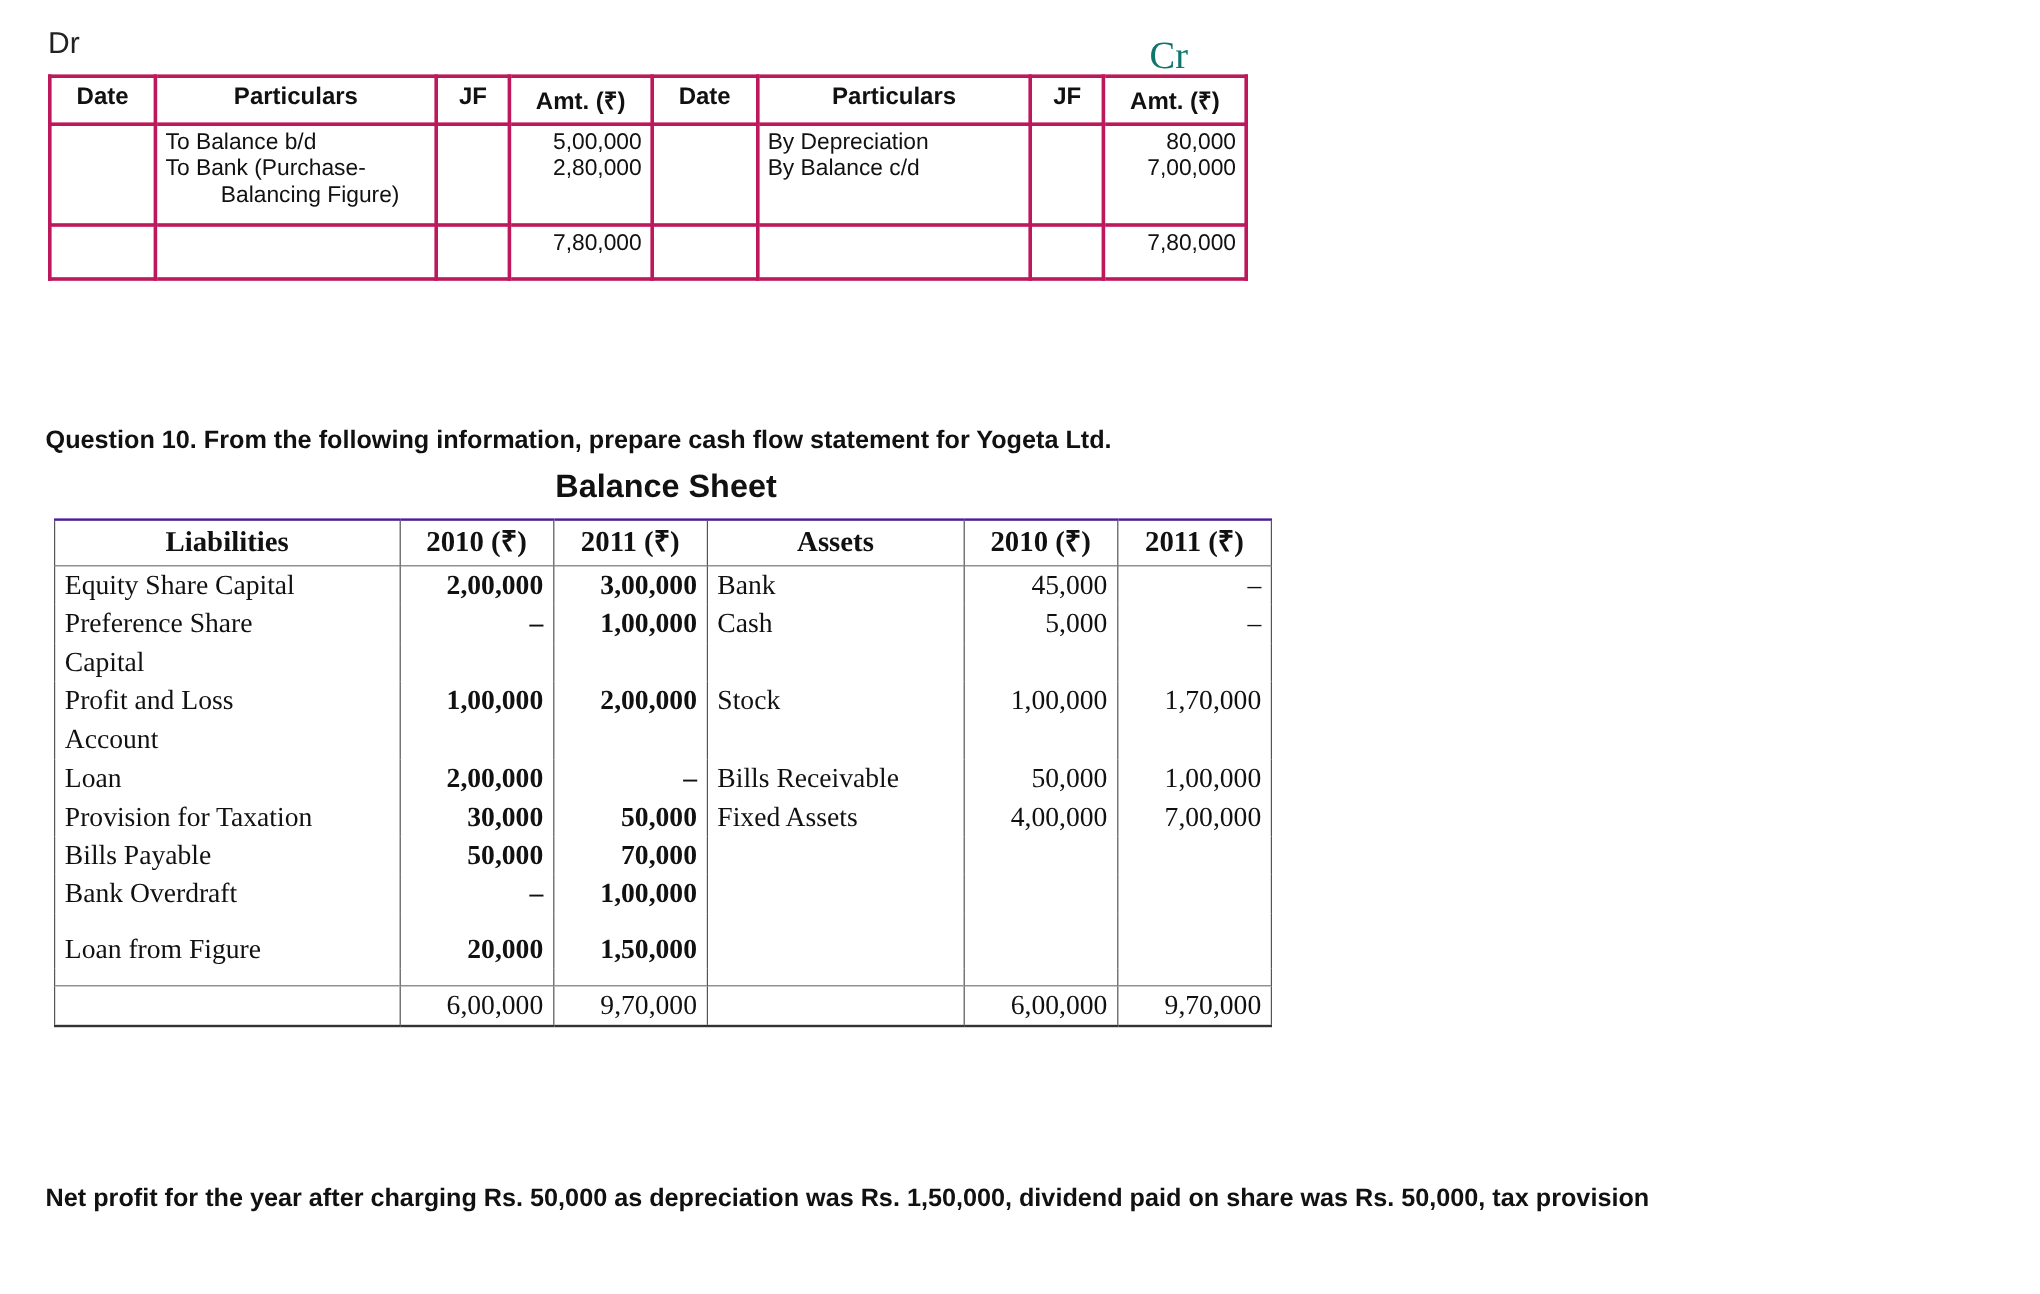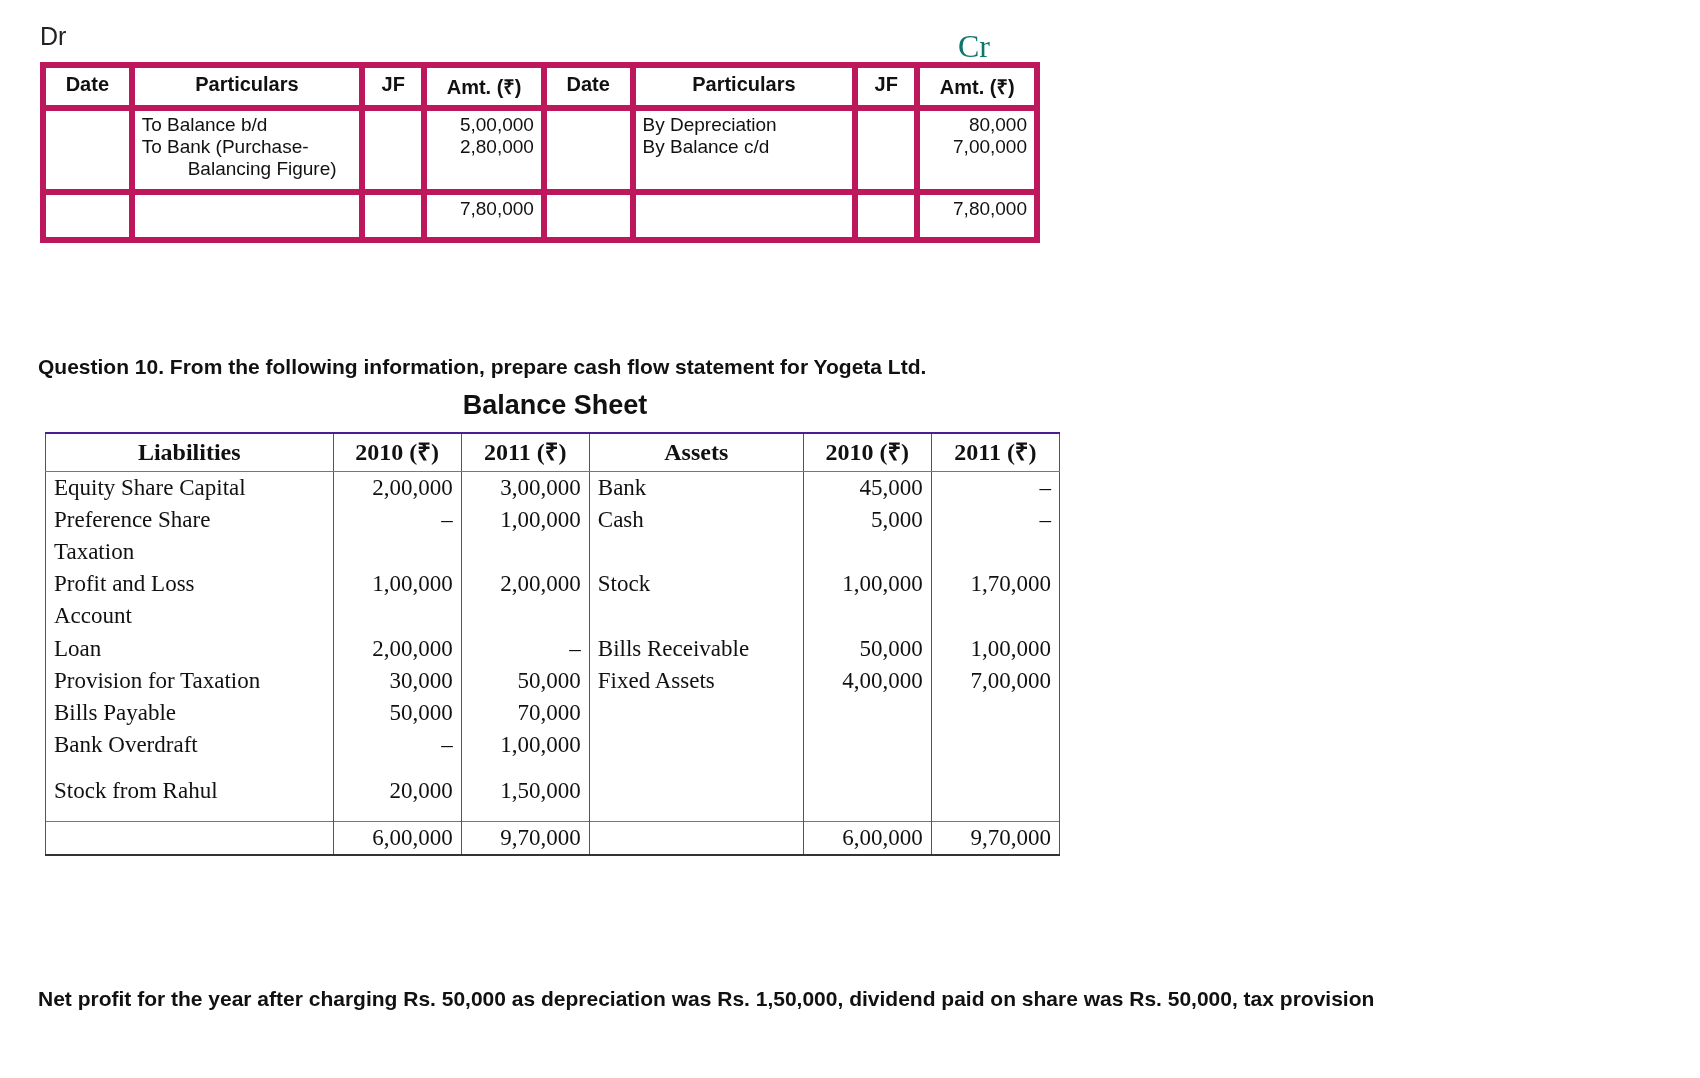--- a/index.html
+++ b/index.html
@@ -57,21 +57,21 @@
   }
 
   table.ledger {
     border-collapse: collapse;
     width: 1000px;
     margin-top: 8px;
     font-family: "Liberation Sans", sans-serif;
     font-size: 19px;
   }
   table.ledger th, table.ledger td {
-    border: 6px solid #be185d;
+    border: 3px solid #be185d;
     padding: 3px 7px;
     vertical-align: top;
   }
   table.ledger th {
     text-align: center;
     font-weight: bold;
     font-size: 20px;
     padding: 5px 6px;
   }
   .c-date { width: 85px; }
@@ -135,21 +135,21 @@
   table.bsheet tbody td { border-bottom: none; border-top: none; }
   table.bsheet tr.totals td {
     border-top: 1px solid #777;
     font-weight: normal;
   }
   table.bsheet tr.bottomline td {
     border-top: 2px solid #333;
     height: 0; padding: 0; line-height: 0;
   }
   .bs-lab  { width: 268px; text-align: left; border-left: none; }
-  .bs-y    { width: 110px; text-align: right; }
+  .bs-y    { width: 110px; text-align: right; font-weight: bold; }
   .bs-asset{ width: 195px; text-align: left; }
   .bs-ay   { width: 110px; text-align: right; }
   .bs-last { border-right: none; }
   .spacer-row td { height: 10px; }
 
   
   .addl {
     position: absolute;
     left: 38px;
     top: 985px;
@@ -247,21 +247,21 @@
       </tr>
       <tr>
         <td class="bs-lab">Preference Share</td>
         <td class="bs-y">–</td>
         <td class="bs-y">1,00,000</td>
         <td class="bs-asset">Cash</td>
         <td class="bs-ay">5,000</td>
         <td class="bs-ay bs-last">–</td>
       </tr>
       <tr>
-        <td class="bs-lab">Taxation</td>
+        <td class="bs-lab">Capital</td>
         <td class="bs-y"></td>
         <td class="bs-y"></td>
         <td class="bs-asset"></td>
         <td class="bs-ay"></td>
         <td class="bs-ay bs-last"></td>
       </tr>
       <tr>
         <td class="bs-lab">Profit and Loss</td>
         <td class="bs-y">1,00,000</td>
         <td class="bs-y">2,00,000</td>
@@ -311,21 +311,21 @@
       </tr>
       <tr class="spacer-row">
         <td class="bs-lab"></td>
         <td class="bs-y"></td>
         <td class="bs-y"></td>
         <td class="bs-asset"></td>
         <td class="bs-ay"></td>
         <td class="bs-ay bs-last"></td>
       </tr>
       <tr>
-        <td class="bs-lab">Stock from Rahul</td>
+        <td class="bs-lab">Loan from Figure</td>
         <td class="bs-y">20,000</td>
         <td class="bs-y">1,50,000</td>
         <td class="bs-asset"></td>
         <td class="bs-ay"></td>
         <td class="bs-ay bs-last"></td>
       </tr>
       <tr class="spacer-row">
         <td class="bs-lab"></td>
         <td class="bs-y"></td>
         <td class="bs-y"></td>

